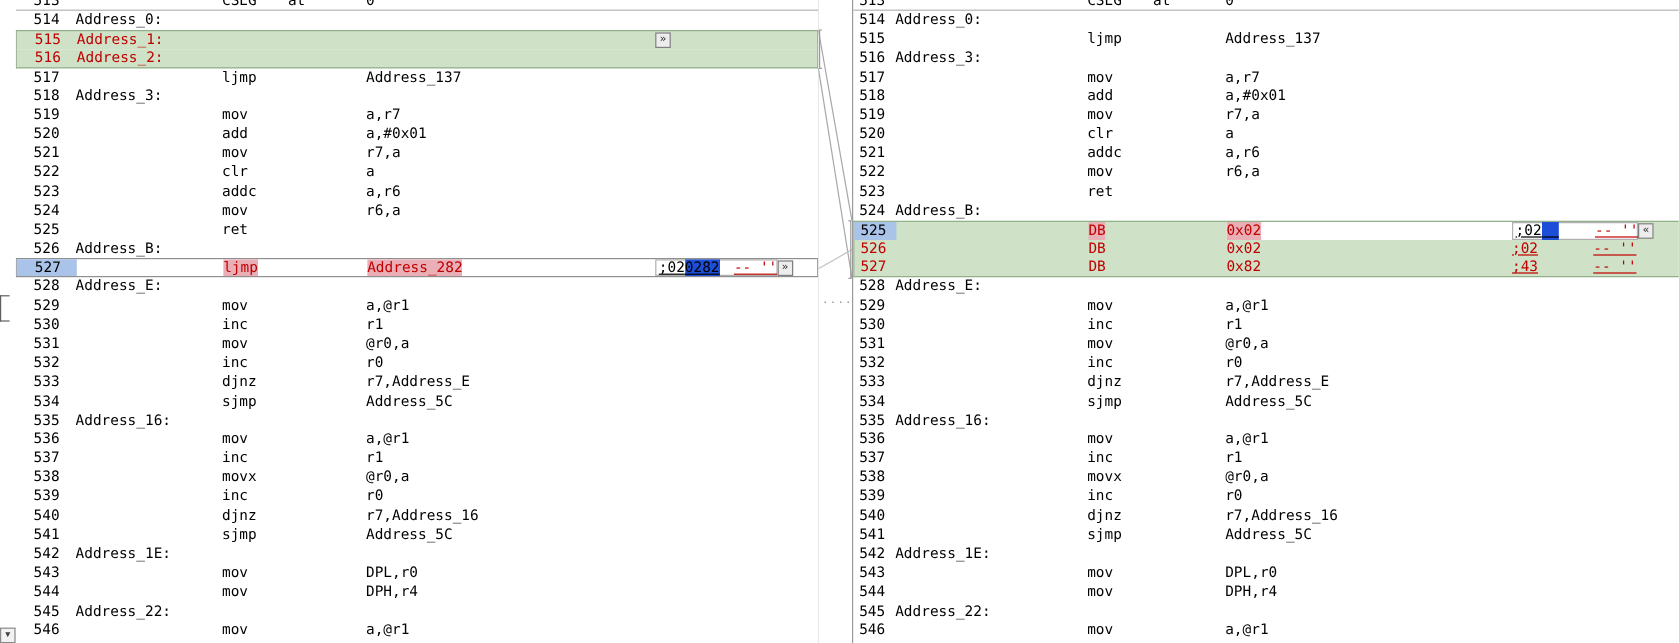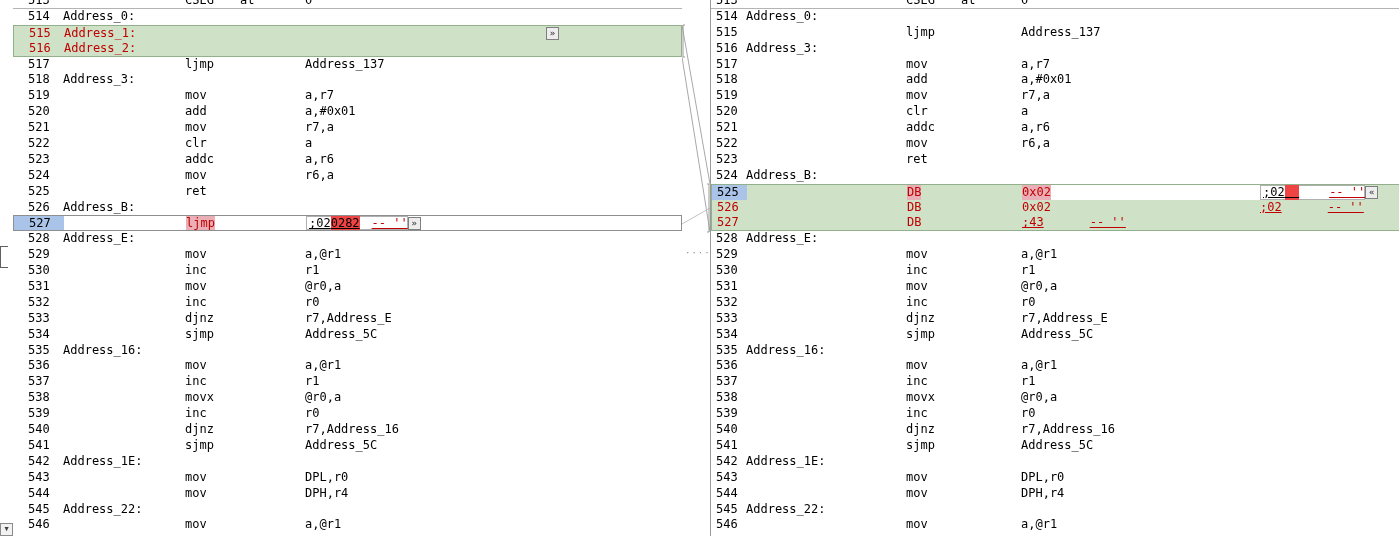--- a/index.html
+++ b/index.html
@@ -47,21 +47,21 @@
   .edge-top{border-top:1px solid #93af8b;}
   .edge-bottom{border-bottom:1px solid #93af8b;}
   .cur{border:1px solid #8f8f8f;background:#fff;}
 
   .cur .num,.cur2 .num{background:#a9c3e9;color:#000;}
   .cur .tok,.cur2 .tok{background:#e9aeb6;color:#c00000;}
   .cur2 .op{background:#fff;}
   .cur .cm.has,.cur2 .cm.has{background:#fff;box-shadow:inset 0 0 0 1px #b0b0b0;padding-left:3px;}
 
   .cpart{display:inline-block;text-decoration:underline;}
-  .cpart.sel{background:#ef4444;color:#000;}
+  .cpart.sel{background:#1d4ed8;color:#000;}
   .cpart.red{color:#c00000;}
 
   .mbtn{flex:0 0 13px;width:13px;height:13px;align-self:center;border:1px solid #7f7f7f;background:#ededed;
         font-size:9px;line-height:11px;text-align:center;color:#222;cursor:default;}
 </style>
 </head>
 <body>
 
 <div class="screen">
 
@@ -79,21 +79,21 @@
         <div class="row"><span class="num">517</span><span class="lb"></span><span class="mn"><span class="tok">ljmp</span></span><span class="op"><span class="tok">Address_137</span></span><span class="cm"></span></div>
         <div class="row"><span class="num">518</span><span class="lb">Address_3:</span><span class="mn"><span class="tok"></span></span><span class="op"><span class="tok"></span></span><span class="cm"></span></div>
         <div class="row"><span class="num">519</span><span class="lb"></span><span class="mn"><span class="tok">mov</span></span><span class="op"><span class="tok">a,r7</span></span><span class="cm"></span></div>
         <div class="row"><span class="num">520</span><span class="lb"></span><span class="mn"><span class="tok">add</span></span><span class="op"><span class="tok">a,#0x01</span></span><span class="cm"></span></div>
         <div class="row"><span class="num">521</span><span class="lb"></span><span class="mn"><span class="tok">mov</span></span><span class="op"><span class="tok">r7,a</span></span><span class="cm"></span></div>
         <div class="row"><span class="num">522</span><span class="lb"></span><span class="mn"><span class="tok">clr</span></span><span class="op"><span class="tok">a</span></span><span class="cm"></span></div>
         <div class="row"><span class="num">523</span><span class="lb"></span><span class="mn"><span class="tok">addc</span></span><span class="op"><span class="tok">a,r6</span></span><span class="cm"></span></div>
         <div class="row"><span class="num">524</span><span class="lb"></span><span class="mn"><span class="tok">mov</span></span><span class="op"><span class="tok">r6,a</span></span><span class="cm"></span></div>
         <div class="row"><span class="num">525</span><span class="lb"></span><span class="mn"><span class="tok">ret</span></span><span class="op"><span class="tok"></span></span><span class="cm"></span></div>
         <div class="row"><span class="num">526</span><span class="lb">Address_B:</span><span class="mn"><span class="tok"></span></span><span class="op"><span class="tok"></span></span><span class="cm"></span></div>
-        <div class="row cur"><span class="num">527</span><span class="lb"></span><span class="mn"><span class="tok">ljmp</span></span><span class="cm has"><span class="cpart plain">;02</span><span class="cpart sel">0282</span><span class="cpart red" style="margin-left: 12px;">-- ''</span></span><span class="mbtn">»</span></div>
+        <div class="row cur"><span class="num">527</span><span class="lb"></span><span class="mn"><span class="tok">ljmp</span></span><span class="op"><span class="tok">Address_282</span></span><span class="cm has"><span class="cpart plain">;02</span><span class="cpart sel">0282</span><span class="cpart red" style="margin-left: 12px;">-- ''</span></span><span class="mbtn">»</span></div>
         <div class="row"><span class="num">528</span><span class="lb">Address_E:</span><span class="mn"><span class="tok"></span></span><span class="op"><span class="tok"></span></span><span class="cm"></span></div>
         <div class="row"><span class="num">529</span><span class="lb"></span><span class="mn"><span class="tok">mov</span></span><span class="op"><span class="tok">a,@r1</span></span><span class="cm"></span></div>
         <div class="row"><span class="num">530</span><span class="lb"></span><span class="mn"><span class="tok">inc</span></span><span class="op"><span class="tok">r1</span></span><span class="cm"></span></div>
         <div class="row"><span class="num">531</span><span class="lb"></span><span class="mn"><span class="tok">mov</span></span><span class="op"><span class="tok">@r0,a</span></span><span class="cm"></span></div>
         <div class="row"><span class="num">532</span><span class="lb"></span><span class="mn"><span class="tok">inc</span></span><span class="op"><span class="tok">r0</span></span><span class="cm"></span></div>
         <div class="row"><span class="num">533</span><span class="lb"></span><span class="mn"><span class="tok">djnz</span></span><span class="op"><span class="tok">r7,Address_E</span></span><span class="cm"></span></div>
         <div class="row"><span class="num">534</span><span class="lb"></span><span class="mn"><span class="tok">sjmp</span></span><span class="op"><span class="tok">Address_5C</span></span><span class="cm"></span></div>
         <div class="row"><span class="num">535</span><span class="lb">Address_16:</span><span class="mn"><span class="tok"></span></span><span class="op"><span class="tok"></span></span><span class="cm"></span></div>
         <div class="row"><span class="num">536</span><span class="lb"></span><span class="mn"><span class="tok">mov</span></span><span class="op"><span class="tok">a,@r1</span></span><span class="cm"></span></div>
         <div class="row"><span class="num">537</span><span class="lb"></span><span class="mn"><span class="tok">inc</span></span><span class="op"><span class="tok">r1</span></span><span class="cm"></span></div>
@@ -129,21 +129,21 @@
         <div class="row"><span class="num">517</span><span class="lb"></span><span class="mn"><span class="tok">mov</span></span><span class="op"><span class="tok">a,r7</span></span><span class="cm"></span></div>
         <div class="row"><span class="num">518</span><span class="lb"></span><span class="mn"><span class="tok">add</span></span><span class="op"><span class="tok">a,#0x01</span></span><span class="cm"></span></div>
         <div class="row"><span class="num">519</span><span class="lb"></span><span class="mn"><span class="tok">mov</span></span><span class="op"><span class="tok">r7,a</span></span><span class="cm"></span></div>
         <div class="row"><span class="num">520</span><span class="lb"></span><span class="mn"><span class="tok">clr</span></span><span class="op"><span class="tok">a</span></span><span class="cm"></span></div>
         <div class="row"><span class="num">521</span><span class="lb"></span><span class="mn"><span class="tok">addc</span></span><span class="op"><span class="tok">a,r6</span></span><span class="cm"></span></div>
         <div class="row"><span class="num">522</span><span class="lb"></span><span class="mn"><span class="tok">mov</span></span><span class="op"><span class="tok">r6,a</span></span><span class="cm"></span></div>
         <div class="row"><span class="num">523</span><span class="lb"></span><span class="mn"><span class="tok">ret</span></span><span class="op"><span class="tok"></span></span><span class="cm"></span></div>
         <div class="row"><span class="num">524</span><span class="lb">Address_B:</span><span class="mn"><span class="tok"></span></span><span class="op"><span class="tok"></span></span><span class="cm"></span></div>
         <div class="row cur2 edge-top"><span class="num">525</span><span class="lb"></span><span class="mn"><span class="tok">DB</span></span><span class="op"><span class="tok">0x02</span></span><span class="cm has"><span class="cpart plain">;02</span><span class="cpart sel">  </span><span class="cpart red" style="margin-left: 30px;">-- ''</span></span><span class="mbtn">«</span></div>
         <div class="row add"><span class="num">526</span><span class="lb"></span><span class="mn"><span class="tok">DB</span></span><span class="op"><span class="tok">0x02</span></span><span class="cm has"><span class="cpart plain">;02</span><span class="cpart plain" style="margin-left: 46px;">-- ''</span></span></div>
-        <div class="row add edge-bottom"><span class="num">527</span><span class="lb"></span><span class="mn"><span class="tok">DB</span></span><span class="cm has"><span class="cpart plain">;43</span><span class="cpart plain" style="margin-left: 46px;">-- ''</span></span></div>
+        <div class="row add edge-bottom"><span class="num">527</span><span class="lb"></span><span class="mn"><span class="tok">DB</span></span><span class="op"><span class="tok">0x82</span></span><span class="cm has"><span class="cpart plain">;43</span><span class="cpart plain" style="margin-left: 46px;">-- ''</span></span></div>
         <div class="row"><span class="num">528</span><span class="lb">Address_E:</span><span class="mn"><span class="tok"></span></span><span class="op"><span class="tok"></span></span><span class="cm"></span></div>
         <div class="row"><span class="num">529</span><span class="lb"></span><span class="mn"><span class="tok">mov</span></span><span class="op"><span class="tok">a,@r1</span></span><span class="cm"></span></div>
         <div class="row"><span class="num">530</span><span class="lb"></span><span class="mn"><span class="tok">inc</span></span><span class="op"><span class="tok">r1</span></span><span class="cm"></span></div>
         <div class="row"><span class="num">531</span><span class="lb"></span><span class="mn"><span class="tok">mov</span></span><span class="op"><span class="tok">@r0,a</span></span><span class="cm"></span></div>
         <div class="row"><span class="num">532</span><span class="lb"></span><span class="mn"><span class="tok">inc</span></span><span class="op"><span class="tok">r0</span></span><span class="cm"></span></div>
         <div class="row"><span class="num">533</span><span class="lb"></span><span class="mn"><span class="tok">djnz</span></span><span class="op"><span class="tok">r7,Address_E</span></span><span class="cm"></span></div>
         <div class="row"><span class="num">534</span><span class="lb"></span><span class="mn"><span class="tok">sjmp</span></span><span class="op"><span class="tok">Address_5C</span></span><span class="cm"></span></div>
         <div class="row"><span class="num">535</span><span class="lb">Address_16:</span><span class="mn"><span class="tok"></span></span><span class="op"><span class="tok"></span></span><span class="cm"></span></div>
         <div class="row"><span class="num">536</span><span class="lb"></span><span class="mn"><span class="tok">mov</span></span><span class="op"><span class="tok">a,@r1</span></span><span class="cm"></span></div>
         <div class="row"><span class="num">537</span><span class="lb"></span><span class="mn"><span class="tok">inc</span></span><span class="op"><span class="tok">r1</span></span><span class="cm"></span></div>

